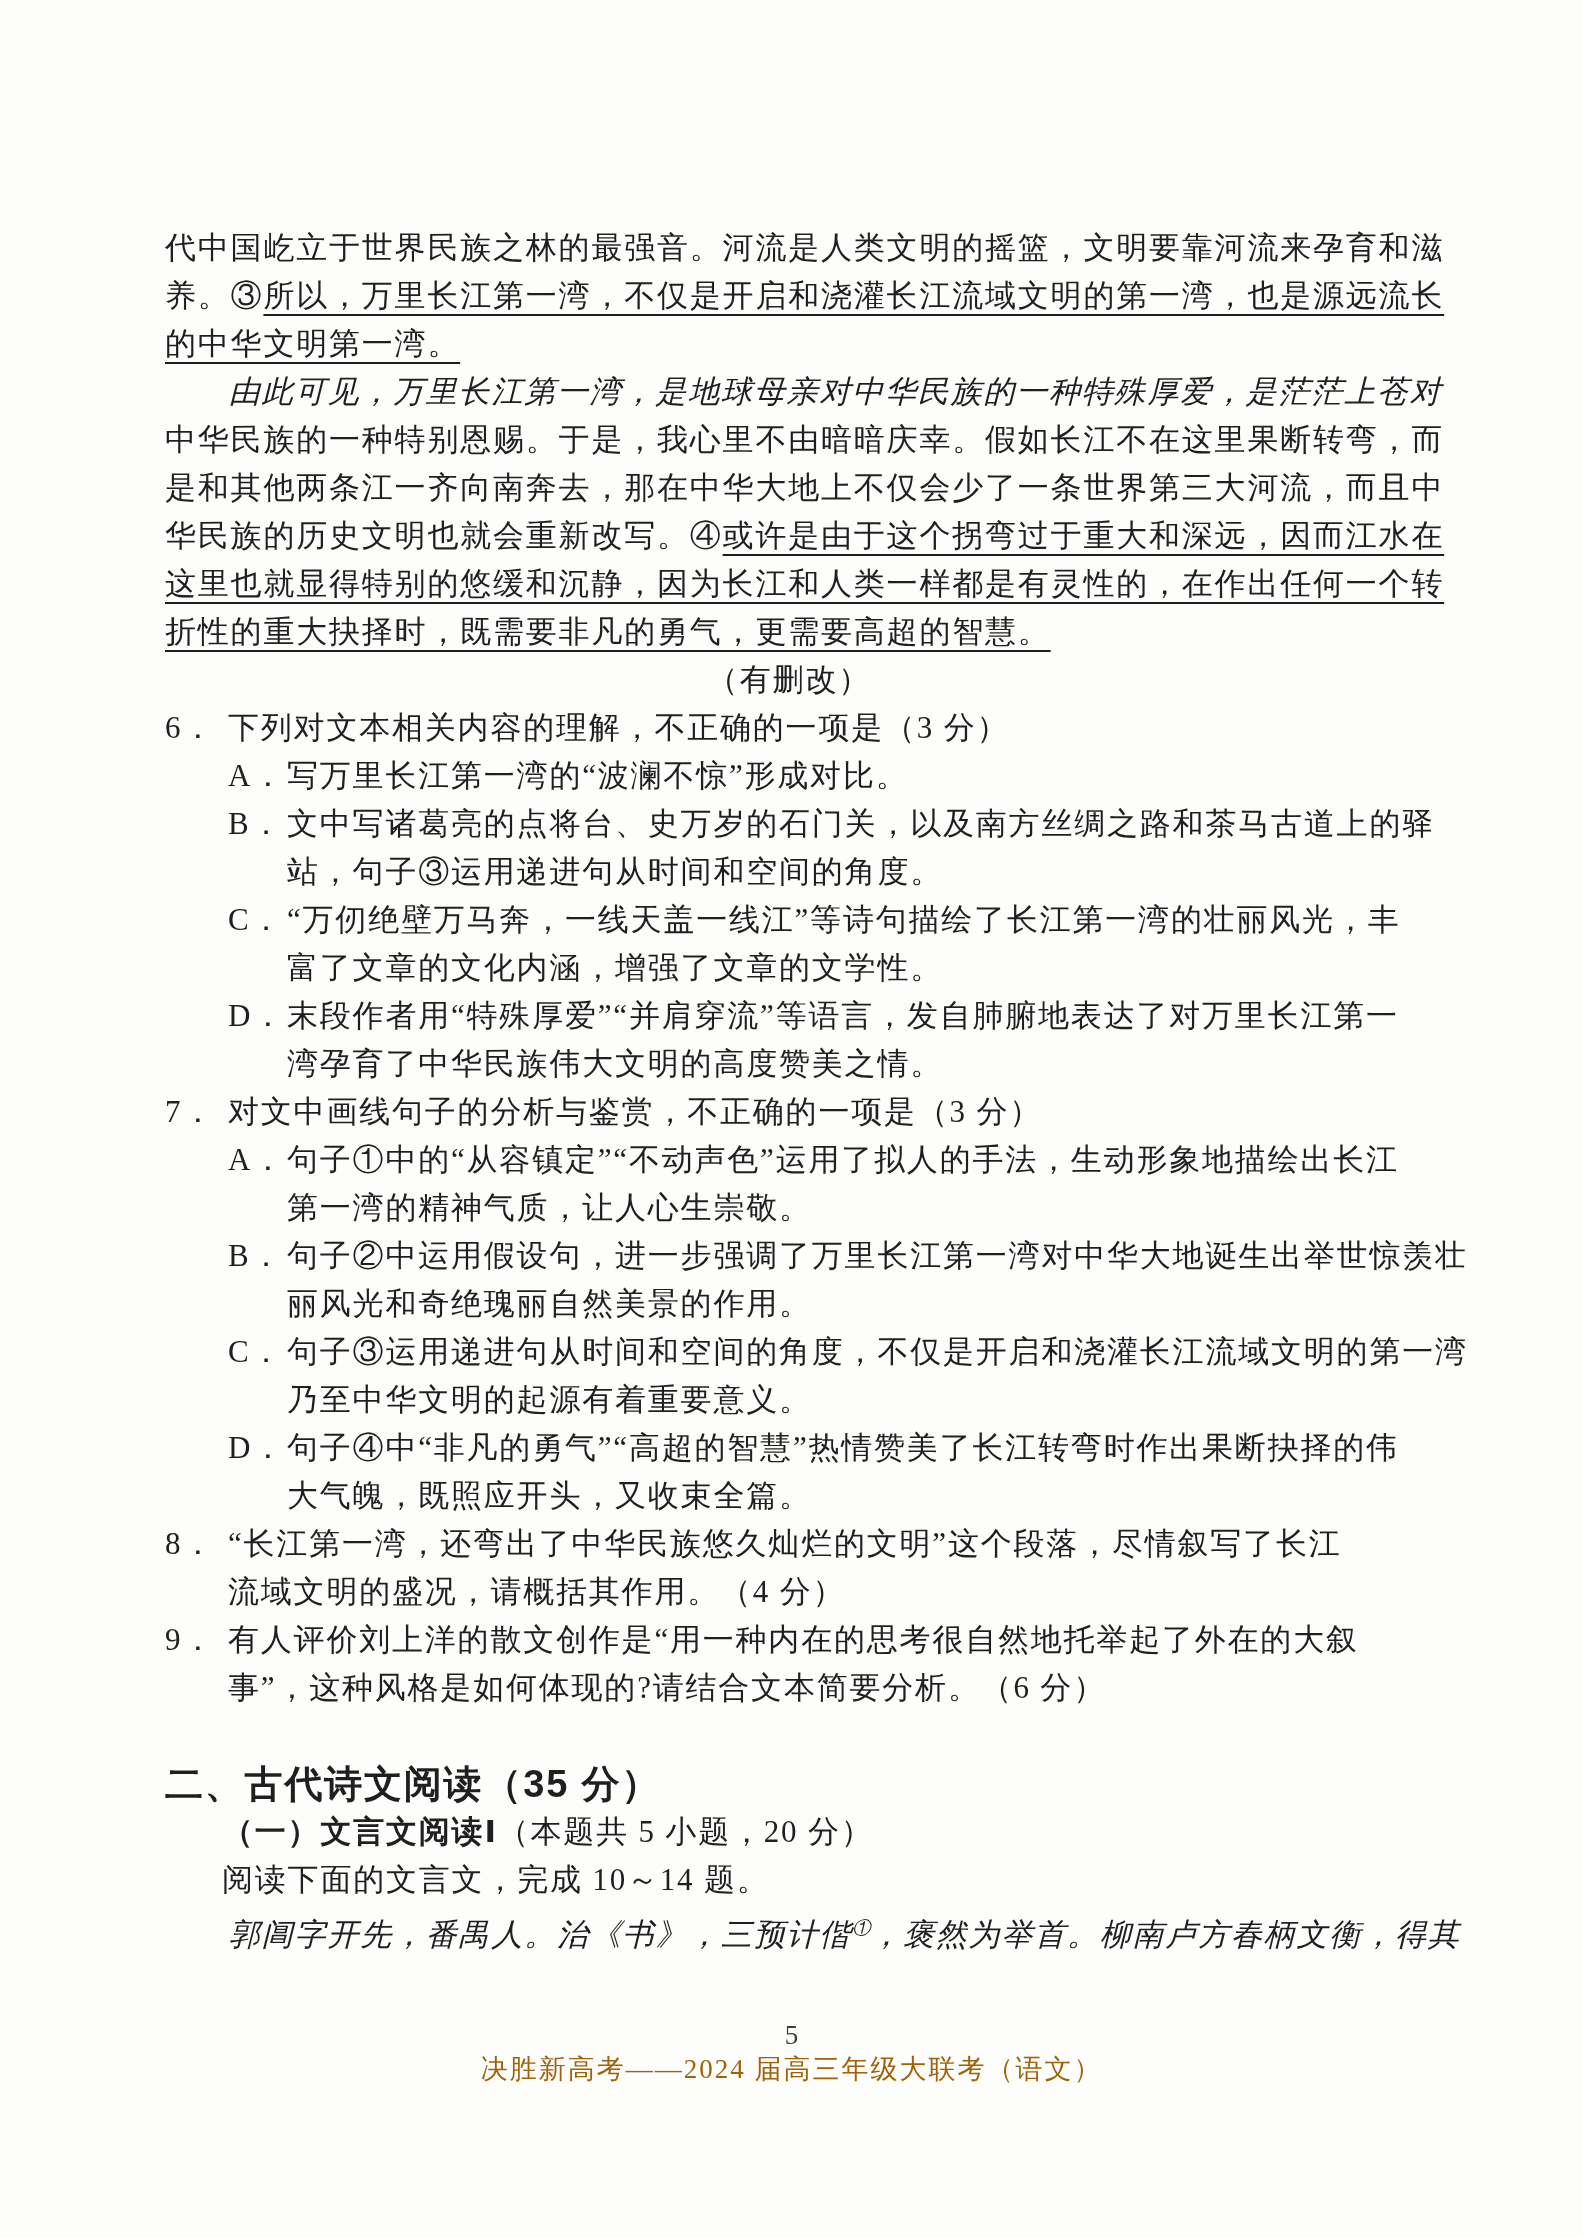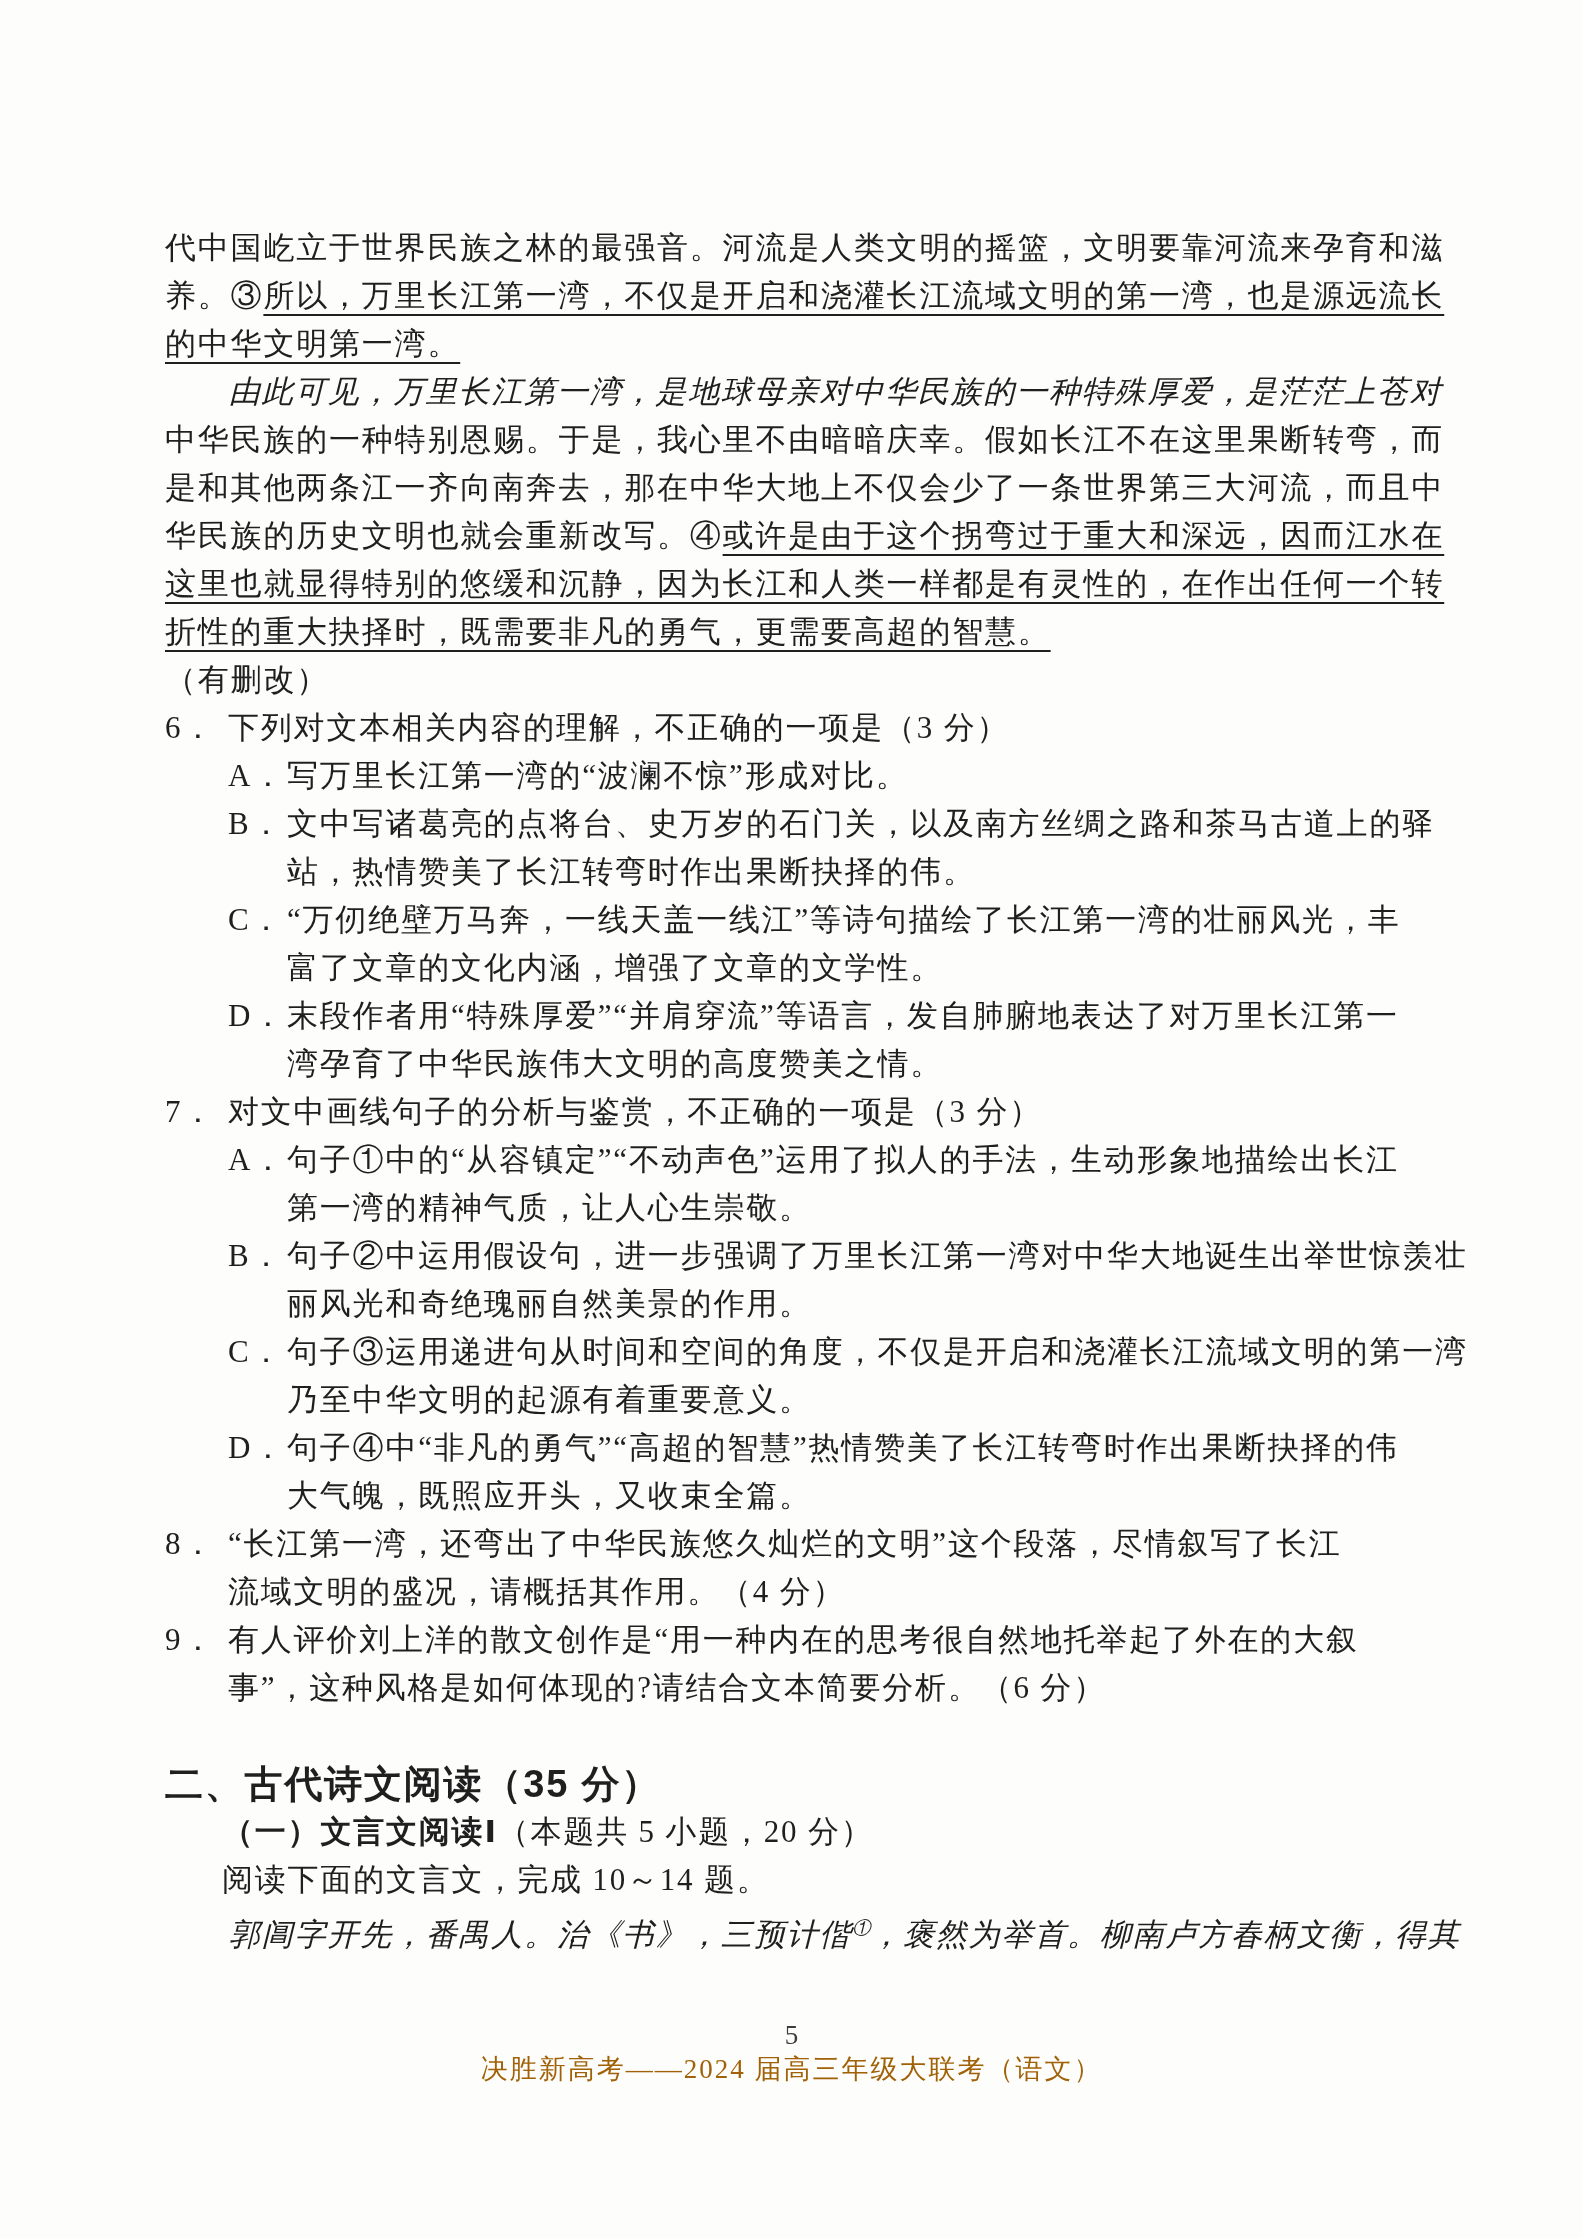--- a/index.html
+++ b/index.html
@@ -24,21 +24,21 @@
     letter-spacing:1.8px;
     white-space:nowrap;
   }
   .indent{text-indent:64px;font-style:italic;}
   .u{
     text-decoration:underline;
     text-decoration-thickness:2px;
     text-underline-offset:8px;
   }
   .attribution{
-    text-align:left;
+    text-align:center;
     padding-right:82px;
   }
   .q-row{display:flex;}
   .q-num{flex:0 0 63px;height:48px;line-height:48px;font-size:31px;letter-spacing:1.8px;}
   .q-stem{flex:1 1 auto;min-width:0;}
   .option{display:flex;padding-left:63px;}
   .opt-label{flex:0 0 59px;height:48px;line-height:48px;font-size:31px;letter-spacing:1.8px;}
   .opt-lines{flex:1 1 auto;min-width:0;}
   .section-heading{
     margin-top:48px;
@@ -113,21 +113,21 @@
           <div class="option">
             <span class="opt-label">A．</span>
             <div class="opt-lines">
               <div class="line">写万里长江第一湾的“波澜不惊”形成对比。</div>
             </div>
           </div>
           <div class="option">
             <span class="opt-label">B．</span>
             <div class="opt-lines">
               <div class="line">文中写诸葛亮的点将台、史万岁的石门关，以及南方丝绸之路和茶马古道上的驿</div>
-              <div class="line">站，热情赞美了长江转弯时作出果断抉择的伟。</div>
+              <div class="line">站，句子③运用递进句从时间和空间的角度。</div>
             </div>
           </div>
           <div class="option">
             <span class="opt-label">C．</span>
             <div class="opt-lines">
               <div class="line">“万仞绝壁万马奔，一线天盖一线江”等诗句描绘了长江第一湾的壮丽风光，丰</div>
               <div class="line">富了文章的文化内涵，增强了文章的文学性。</div>
             </div>
           </div>
           <div class="option">

